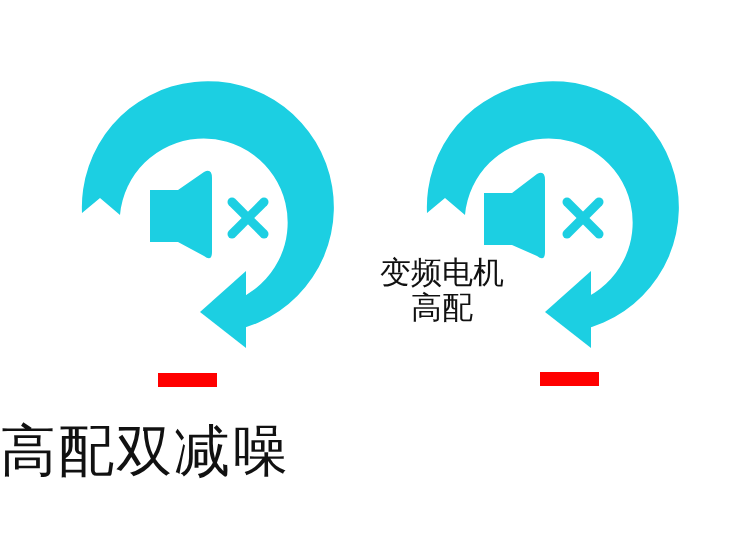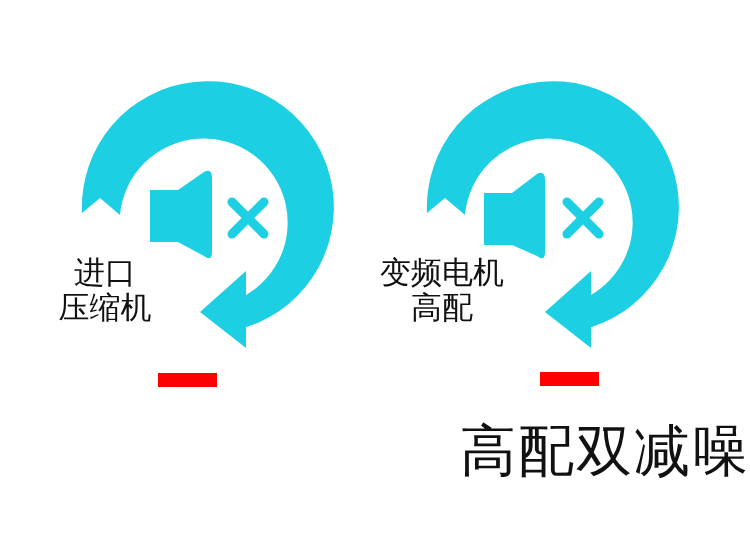--- a/index.html
+++ b/index.html
@@ -4,21 +4,21 @@
   <style>
     html, body { margin: 0; padding: 0; background: #ffffff; }
     body { width: 750px; height: 550px; position: relative; overflow: hidden;
            font-family: "DejaVu Sans", "Liberation Sans", sans-serif; }
     .panel { position: absolute; top: 0; width: 375px; height: 400px; }
     .panel svg { position: absolute; left: 0; top: 0; }
     .label { position: absolute; color: #111; font-size: 31px; line-height: 35px;
              white-space: nowrap; text-align: center; letter-spacing: 0; }
     .redbar { position: absolute; height: 14px; width: 59px; }
     .headline { position: absolute; left: 0; width: 750px; top: 418px;
-                text-align: right; font-size: 56px; line-height: 66px; color: #111;
+                text-align: left; font-size: 56px; line-height: 66px; color: #111;
                 letter-spacing: 2px; }
   </style>
 </head>
 <body>
 
 <div class="panel" style="left:0;">
   <svg width="375" height="400" viewBox="0 0 375 400">
 
     <path d="
       M 82 213
@@ -31,24 +31,20 @@
 
     <polygon points="200,312 246,271 246,348" fill="#1ccfe2"></polygon>
 
     <g>
       <rect x="150" y="190" width="30" height="52" fill="#1ccfe2"></rect>
       <path d="M 178 190 L 204 172 Q 212 168 212 178 L 212 252 Q 212 262 204 256 L 178 242 Z" fill="#1ccfe2"></path>
       <line x1="232" y1="202" x2="264" y2="234" stroke="#1ccfe2" stroke-width="9" stroke-linecap="round"></line>
       <line x1="264" y1="202" x2="232" y2="234" stroke="#1ccfe2" stroke-width="9" stroke-linecap="round"></line>
     </g>
   </svg>
-  <div class="label" style="left:50px; top:255px; width:110px;">
-    <div>进口</div>
-    <div>压缩机</div>
-  </div>
   <div class="redbar" style="left:158px; top:373px; background:#ff0000;"></div>
 </div>
 
 <div class="panel" style="left:375px;">
   <svg width="375" height="400" viewBox="0 0 375 400">
     <path d="
       M 52 213
       A 126 126 0 1 1 206 330
       L 206 300
       A 84 84 0 1 0 90 215

